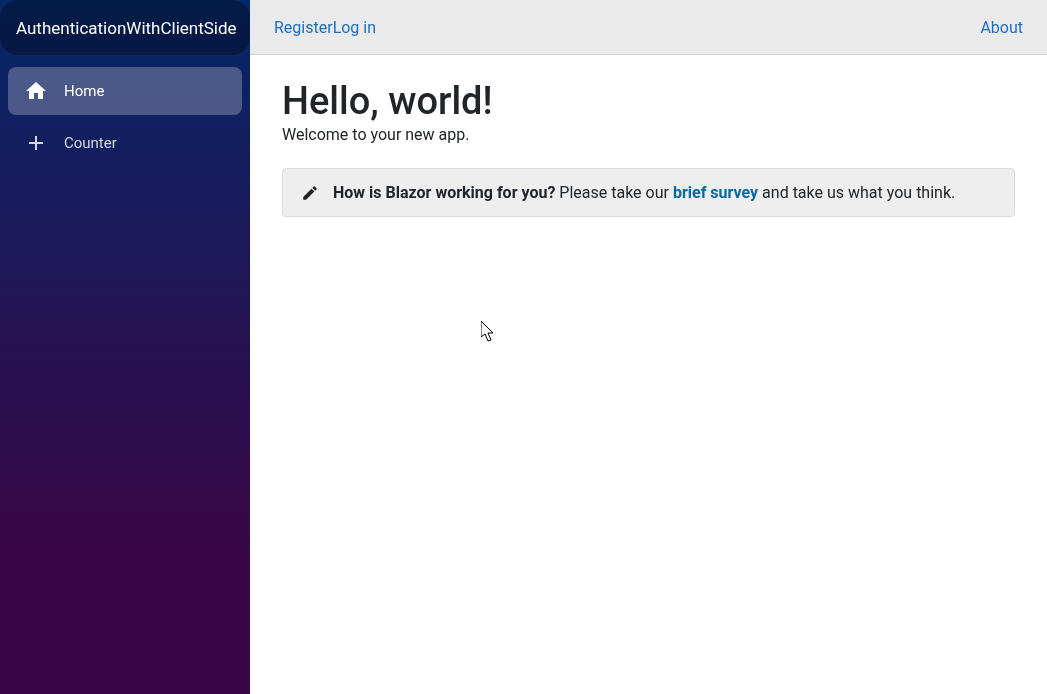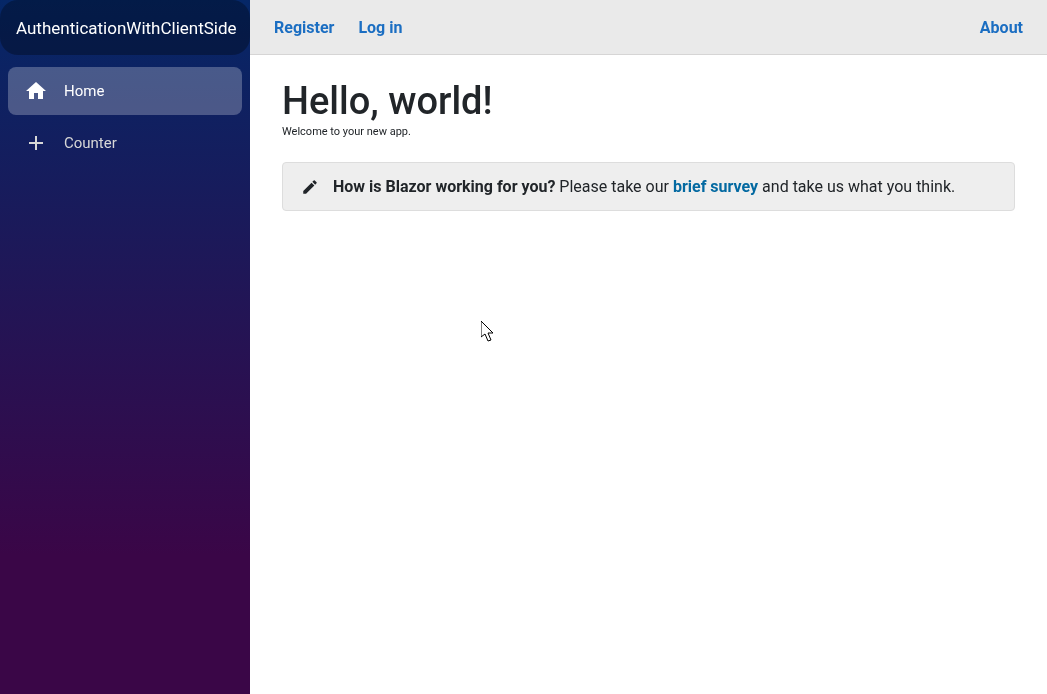--- a/index.html
+++ b/index.html
@@ -81,22 +81,20 @@
       background: #eaeaea;
       border-bottom: 1px solid #d6d5d5;
       display: flex;
       align-items: center;
       justify-content: space-between;
       padding: 0 24px;
     }
     
     .top-row .left-links, .top-row .right-links {
       display: flex;
-      gap: 24px;
-      font-weight: bold;
     }
     
     .top-row a {
       color: #1b6ec2;
       text-decoration: none;
       font-size: 16px;
       cursor: pointer;
     }
     
     .content {
@@ -104,21 +102,21 @@
     }
     
     .content h1 {
       font-size: 38px;
       font-weight: 500;
       margin-bottom: 2px;
       color: #212529;
     }
     
     .welcome-text {
-      font-size: 11px;
+      font-size: 16px;
       color: #212529;
       margin-bottom: 24px;
     }
     
     .survey-box {
       background: #eeeeee;
       border: 1px solid #dddddd;
       border-radius: 4px;
       padding: 14px 18px;
       display: flex;

